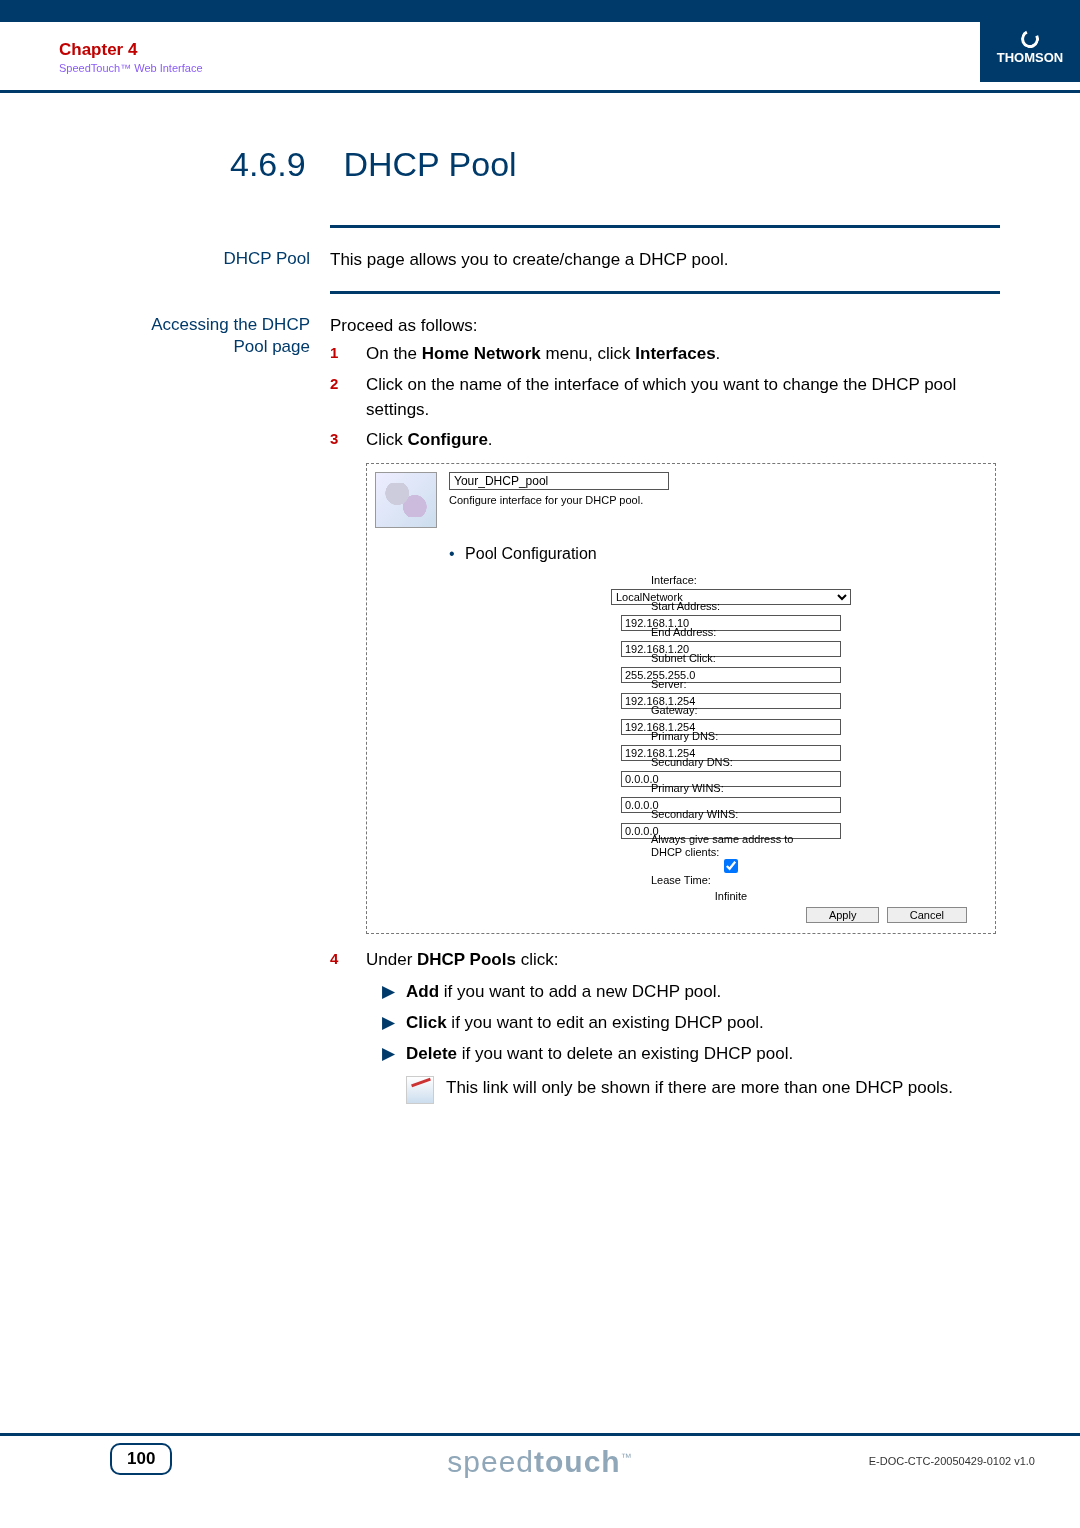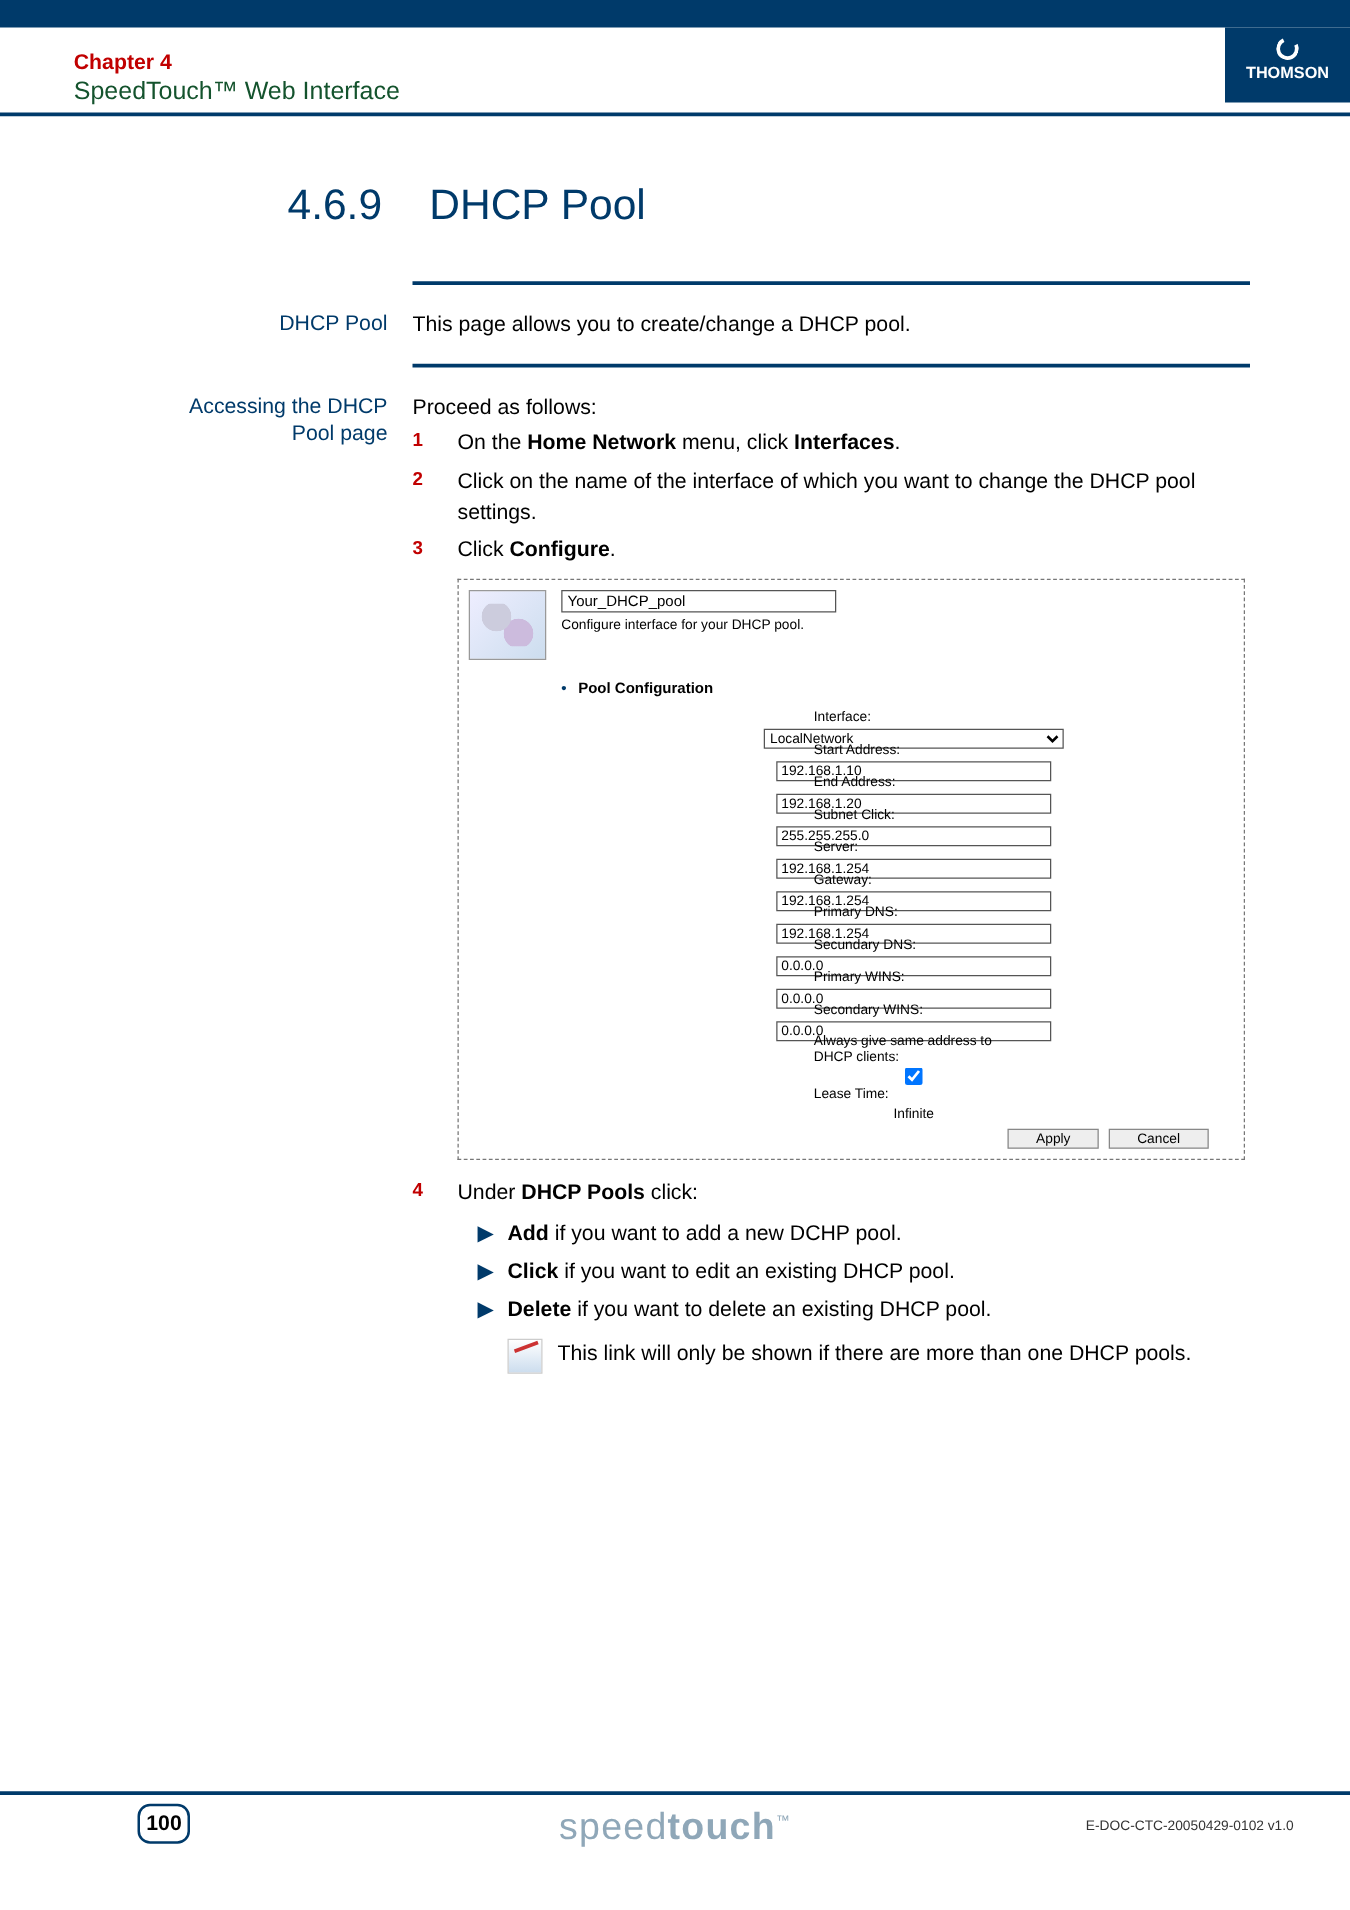--- a/index.html
+++ b/index.html
@@ -33,21 +33,21 @@
     width: 18px; height: 18px; border: 3px solid #fff; border-radius: 50%;
     margin: 0 auto 2px; border-top-color: transparent; transform: rotate(20deg);
   }
   .header-left {
     position: absolute;
     top: 40px;
     left: 35px;
     margin-left: 24px;
   }
   .chapter-title { color: #c10000; font-weight: bold; font-size: 17px; }
-  .chapter-sub { font-size: 20px; color: #14532d; margin-top: 2px; }
+  .chapter-sub { font-size: 11px; color: #8b5cf6; margin-top: 2px; }
   .header-rule {
     position: absolute;
     top: 90px;
     left: 0;
     width: 100%;
     height: 3px;
     background: #003a6a;
   }
   .section-heading {
     position: absolute;
@@ -125,21 +125,21 @@
     content:""; position:absolute; left:8px; top:10px; width:44px; height:34px;
     background: radial-gradient(circle at 30% 30%, #ccd 30%, transparent 31%),
                 radial-gradient(circle at 70% 70%, #cbd 30%, transparent 31%);
   }
   .ss-title-input {
     border: 1px solid #555; padding: 1px 4px; width: 220px; font-size: 12px;
     font-family: Verdana, Arial, sans-serif; height: 18px;
   }
   .ss-sub { font-size: 11px; margin-top: 3px; }
   .pool-config-head {
-    margin: 14px 0 8px 74px; font-weight: bold; font-size: 12px;
+    margin: 14px 0 8px 74px; font-weight: normal; font-size: 16px;
   }
   .pool-config-head .bullet { color: #003a6a; margin-right: 6px; }
   .cfg-table { margin-left: 100px; }
   .cfg-row { display: flex; align-items: center; height: 26px; flex-direction: column; }
   .cfg-label { width: 160px; font-size: 11px; }
   .cfg-input {
     border: 1px solid #555; padding: 1px 3px; font-size: 11px;
     font-family: Verdana, Arial, sans-serif; width: 220px; height: 18px;
   }
   .cfg-select {
@@ -176,21 +176,21 @@
   }
   .footer-rule {
     border: none; border-top: 3px solid #003a6a; width: 100%;
   }
   .page-num-box {
     position: absolute;
     left: 110px;
     top: 10px;
     border: 2px solid #003a6a;
     border-radius: 10px;
-    padding: 4px 5px;
+    padding: 4px 15px;
     font-weight: bold;
     font-size: 17px;
   }
   .footer-brand {
     position: absolute;
     left: 50%;
     transform: translateX(-50%);
     top: 12px;
     font-family: Arial, sans-serif;
     font-size: 30px;

